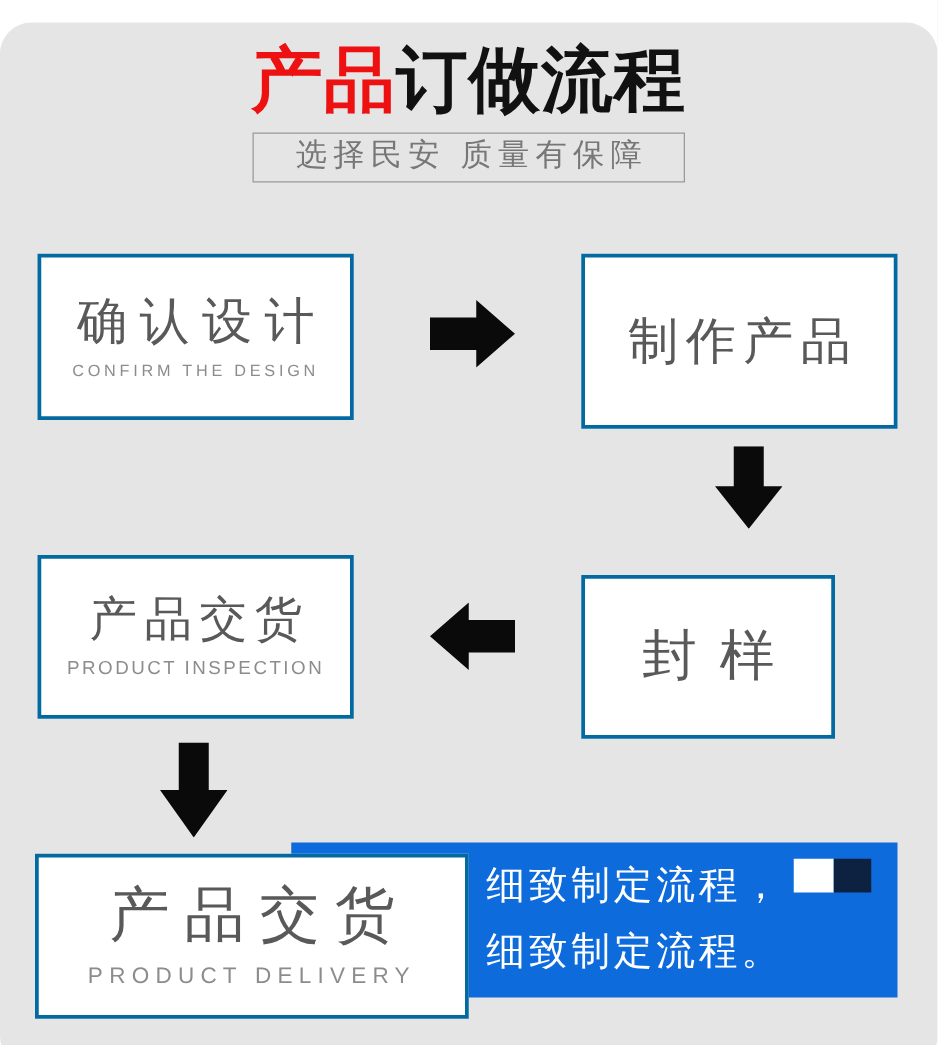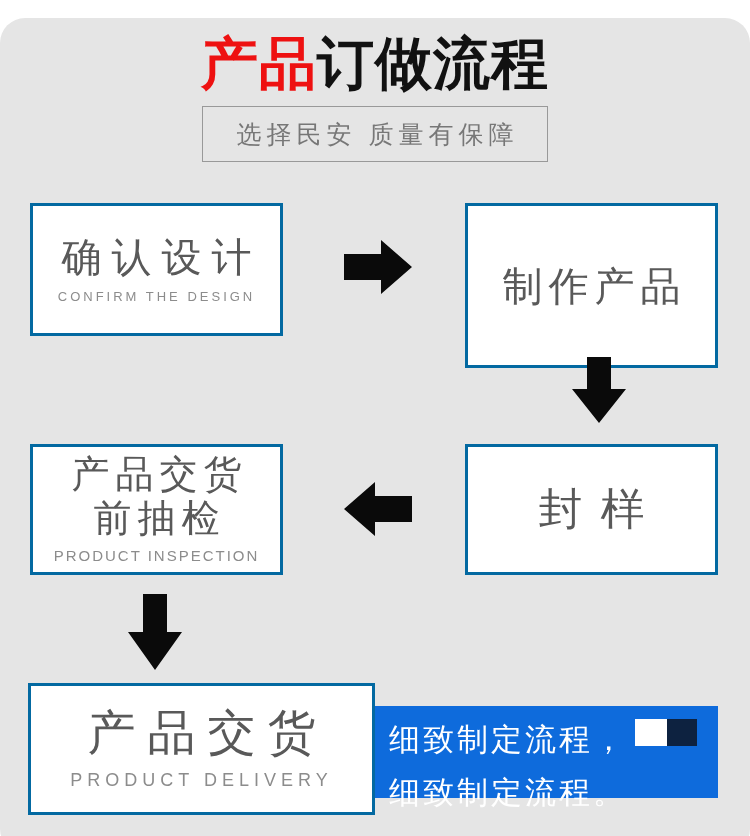--- a/index.html
+++ b/index.html
@@ -24,24 +24,24 @@
     font-weight: 700;
     letter-spacing: 1px;
     color: #111111;
     white-space: nowrap;
   }
   .main-title .red { color: #ee1111; }
 
   .subtitle-box {
     position: absolute;
     left: 202px; top: 88px;
-    width: 346px; height: 56px;
+    width: 346px; height: 40px;
     box-sizing: border-box;
     border: 1px solid #999999;
-    display: flex; align-items: center; justify-content: center;
+    display: flex; align-items: flex-start; justify-content: center;
     font-size: 25px;
     color: #777777;
     letter-spacing: 5px;
     text-indent: 5px;
     white-space: nowrap;
   }
 
   
   .flow-box {
     position: absolute;
@@ -62,22 +62,22 @@
   }
   .flow-box .en {
     color: #8c8c8c;
     letter-spacing: 3px;
     line-height: 1.3;
     margin-top: 9px;
     white-space: normal;
   }
 
   .box1 { left: 30px;  top: 185px; width: 253px; height: 133px; }
-  .box2 { left: 465px; top: 185px; width: 253px; height: 165px; }
-  .box3 { left: 465px; top: 426px; width: 253px; height: 131px; align-items: center; }
+  .box2 { left: 465px; top: 185px; width: 253px; height: 140px; }
+  .box3 { left: 465px; top: 442px; width: 203px; height: 131px; align-items: center; }
   .box4 { left: 30px;  top: 426px; width: 253px; height: 131px; }
   .box5 { left: 28px;  top: 665px; width: 347px; height: 132px; z-index: 2; }
 
   .box1 .zh { font-size: 40px; letter-spacing: 10px; text-indent: 10px; }
   .box1 .en { font-size: 13px; }
   .box2 .zh { font-size: 40px; letter-spacing: 6px; text-indent: 6px; }
   .box2 .en { font-size: 16px; width: 190px; }
   .box3 .zh { font-size: 44px; letter-spacing: 18px; text-indent: 18px; }
   .box3 .en { font-size: 16px; }
   .box4 .zh { font-size: 38px; letter-spacing: 6px; text-indent: 6px; }
@@ -89,22 +89,22 @@
   .arrow { position: absolute; line-height: 0; }
   .arrow svg { fill: #0a0a0a; display: block; }
   .arrow-right  { left: 344px; top: 222px; }
   .arrow-down-1 { left: 572px; top: 339px; }
   .arrow-left   { left: 344px; top: 464px; }
   .arrow-down-2 { left: 128px; top: 576px; }
 
   
   .callout {
     position: absolute;
-    left: 233px; top: 688px;
-    width: 485px; height: 92px;
+    left: 233px; top: 656px;
+    width: 485px; height: 124px;
     background: #0e6bdc;
     z-index: 1;
   }
   .callout .text {
     position: absolute;
     left: 156px; top: 7px;
     color: #ffffff;
     font-size: 31px;
     letter-spacing: 3px;
     line-height: 53px;
@@ -162,21 +162,20 @@
   </div>
 
   <div class="arrow arrow-left">
     <svg width="68" height="54" viewBox="0 0 68 54" xmlns="http://www.w3.org/2000/svg">
       <polygon points="68,14 31,14 31,0 0,27 31,54 31,40 68,40"></polygon>
     </svg>
   </div>
 
   <div class="flow-box box4">
     <div class="zh">产品交货</div>
-    <div class="zh">前抽检</div>
     <div class="en">PRODUCT INSPECTION</div>
   </div>
 
   <div class="arrow arrow-down-2">
     <svg width="54" height="76" viewBox="0 0 54 76" xmlns="http://www.w3.org/2000/svg">
       <polygon points="15,0 39,0 39,38 54,38 27,76 0,38 15,38"></polygon>
     </svg>
   </div>
 
   <div class="callout">

